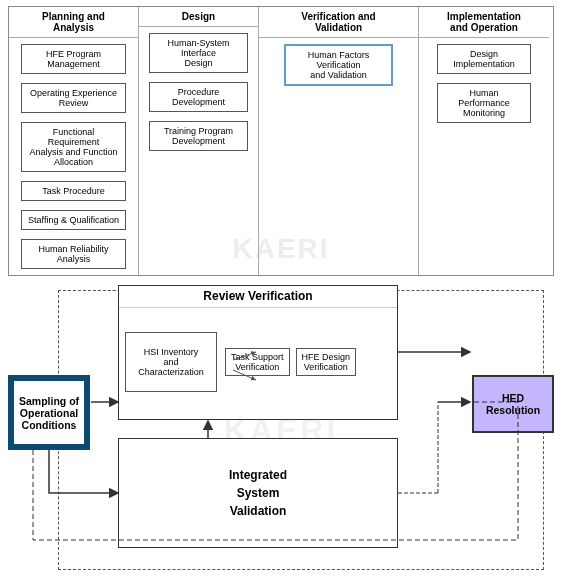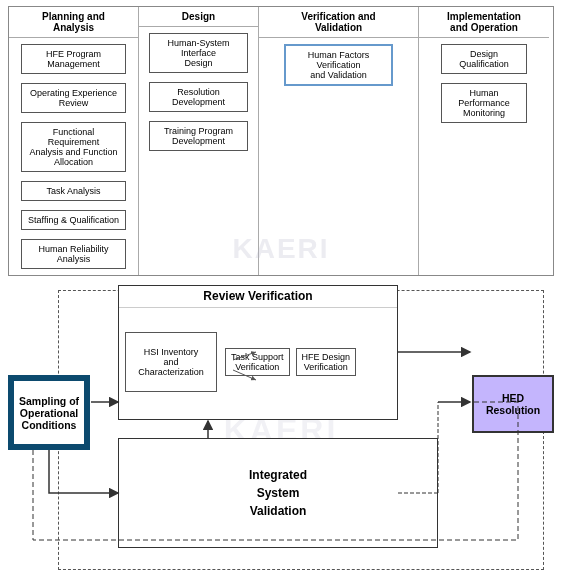--- a/index.html
+++ b/index.html
@@ -187,21 +187,21 @@
       font-size: 9px;
       text-align: center;
       background: #fff;
     }
 
     
     .isv-outer {
       position: absolute;
       left: 110px;
       top: 158px;
-      width: 320px;
+      width: 280px;
       height: 110px;
       border: 1.5px solid #333;
       background: #fff;
       z-index: 5;
       display: flex;
       align-items: center;
       justify-content: center;
     }
 
     .isv-title {
@@ -239,47 +239,47 @@
 <body>
 
 <div class="top-diagram">
 
   <div class="col">
     <div class="col-header">Planning and<br>Analysis</div>
     <div class="col-body">
       <div class="box">HFE Program<br>Management</div>
       <div class="box">Operating Experience<br>Review</div>
       <div class="box">Functional Requirement<br>Analysis and Function<br>Allocation</div>
-      <div class="box">Task Analysis</div>
+      <div class="box">Task Procedure</div>
       <div class="box">Staffing &amp; Qualification</div>
       <div class="box">Human Reliability Analysis</div>
     </div>
   </div>
 
   <div class="col">
     <div class="col-header">Design</div>
     <div class="col-body">
       <div class="box">Human-System Interface<br>Design</div>
-      <div class="box">Resolution Development</div>
+      <div class="box">Procedure Development</div>
       <div class="box">Training Program<br>Development</div>
     </div>
   </div>
 
   <div class="col">
     <div class="col-header">Verification and<br>Validation</div>
     <div class="col-body">
       <div class="box box-highlight">Human Factors Verification<br>and Validation</div>
     </div>
     <div class="watermark">KAERI</div>
   </div>
 
   <div class="col">
     <div class="col-header">Implementation<br>and Operation</div>
     <div class="col-body">
-      <div class="box">Design Qualification</div>
+      <div class="box">Design Implementation</div>
       <div class="box">Human Performance<br>Monitoring</div>
     </div>
   </div>
 </div>
 
 <div class="bottom-diagram">
 
   <div class="outer-dashed"></div>
 
   <div class="watermark-bottom">KAERI</div>

